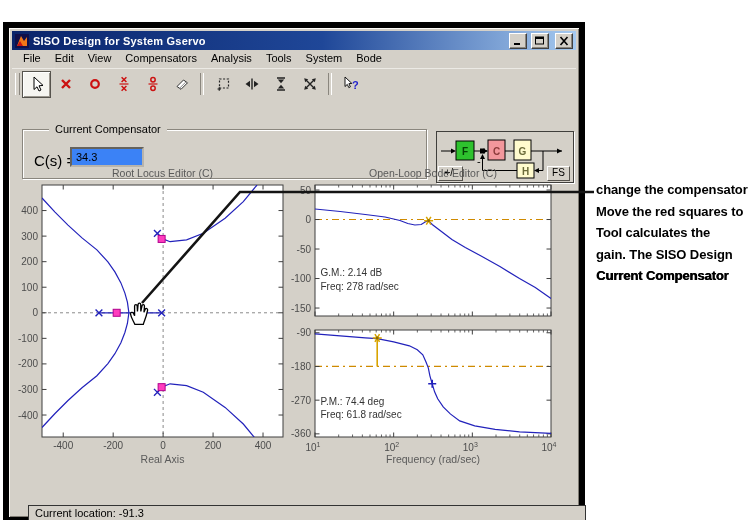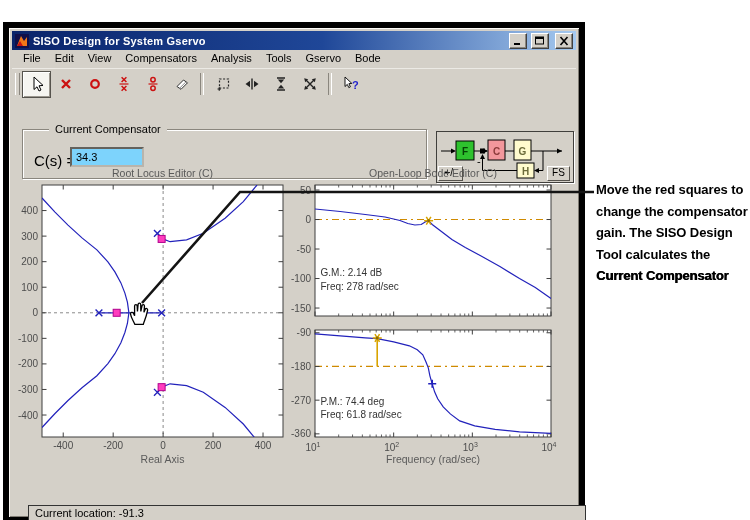--- a/index.html
+++ b/index.html
@@ -27,21 +27,21 @@
   .tbbtn{width:27px;height:25px;display:flex;align-items:center;justify-content:center;
          background:transparent;border:1px solid transparent}
   .tbbtn.pressed{background:#f6f5f1;border-color:#56534d;box-shadow:inset 1px 1px 0 #fff,inset -1px -1px 0 #9b978f}
   .sep{width:2px;height:22px;border-left:1px solid #8a867e;border-right:1px solid #fff;margin:0 4px}
 
   .group{position:absolute;left:13px;top:101px;width:403px;height:48px;
          border:1px solid #8a867e;box-shadow:1px 1px 0 #fff, inset 1px 1px 0 #fff}
   .group-label{position:absolute;top:-7px;left:26px;background:#d4d0c8;padding:0 6px;font-size:11px}
   .cs-label{position:absolute;left:11px;top:22px;font-size:15px}
   .cs-input{position:absolute;left:47px;top:17px;width:62px;height:16px;font-size:11px;
-            font-family:"Liberation Sans",sans-serif;border:2px inset #b8b4ac;background:#7dd3fc;padding:0 4px}
+            font-family:"Liberation Sans",sans-serif;border:2px inset #b8b4ac;background:#3b82f6;padding:0 4px}
 
   .diagram{position:absolute;left:427px;top:103px;width:136px;height:50px;background:#d4d0c8;
            border:1px solid #403f3c;box-shadow:1px 1px 0 #fff}
   .dbtn{position:absolute;font-size:10px;height:13px;line-height:12px;background:#d4d0c8;text-align:center;
         border:1px solid;border-color:#fff #55524c #55524c #fff;padding:0 2px;cursor:default}
   .dbtn.sign{left:1px;bottom:1px;width:19px}
   .dbtn.fs{right:3px;bottom:1px;width:17px}
 
   .statusbar{position:absolute;left:19px;top:477px;width:544px;height:29px;border:1px solid #333;
              font-size:11px;padding:1px 6px;line-height:13.5px;color:#000;background:#d4d0c8}
@@ -83,21 +83,21 @@
     </span>
   </div>
 
   <div class="menubar" id="menubar">
       <span>File</span>
       <span>Edit</span>
       <span>View</span>
       <span>Compensators</span>
       <span>Analysis</span>
       <span>Tools</span>
-      <span>Gservo</span>
+      <span>System</span>
       <span>Bode</span>
     </div>
 
   <div class="toolbar" id="toolbar">
     <span class="grip"></span>
   <span class="tbbtn pressed">
         <svg width="16" height="16" viewBox="0 0 16 16">
           <path d="M5 1 L5 13.5 L8 10.8 L10 15 L12 14 L10 9.8 L14 9.4 Z" fill="#fff" stroke="#000" stroke-width="1"></path>
         </svg>
       </span>
@@ -205,24 +205,24 @@
     <div class="dbtn fs">FS</div>
   </div>
 
   <div class="statusbar">
     <div>Current location: -91.3</div>
   </div>
 
 </div>
 
 <div class="annotation" id="annotation">
+    <div><span>change the compensator</span></div>
     <div><span>Move the red squares to</span></div>
-    <div><span>change the compensator</span></div>
+    <div><span>Tool calculates the</span></div>
     <div><span>gain. The SISO Design</span></div>
-    <div><span>Tool calculates the</span></div>
     <div><span class="b">Current Compensator</span></div>
   </div>
 
 <svg id="plots" width="750" height="520">
     <g>
       <clipPath id="clip-root-locus">
         <rect x="42" y="185" width="241" height="252"></rect>
       </clipPath>
       <rect x="42" y="185" width="241" height="252" fill="#fff" stroke="#3f3f3f" stroke-width="1"></rect>
       <path d="M42 312.78904665314406 H283" stroke="#8a8a8a" stroke-dasharray="3 3" fill="none"></path>

